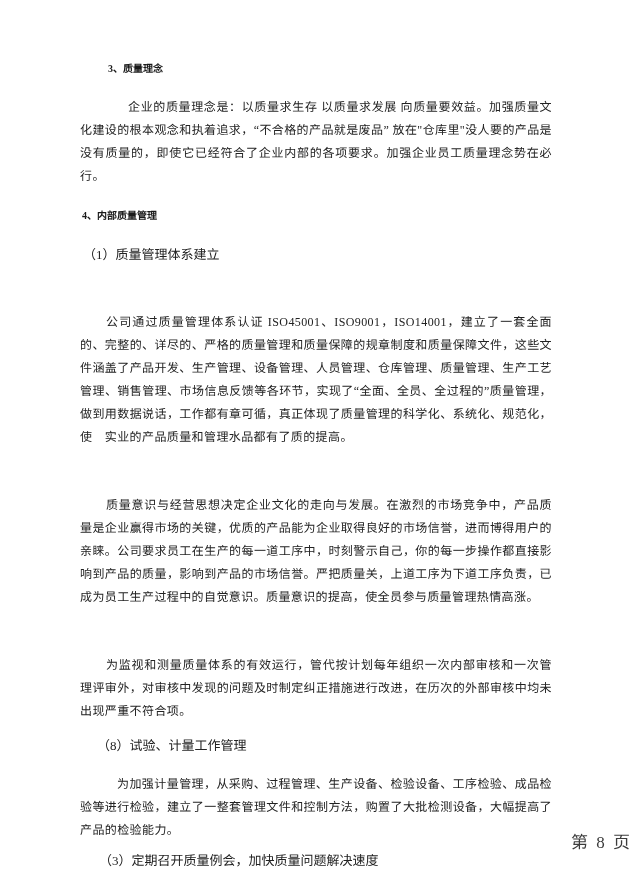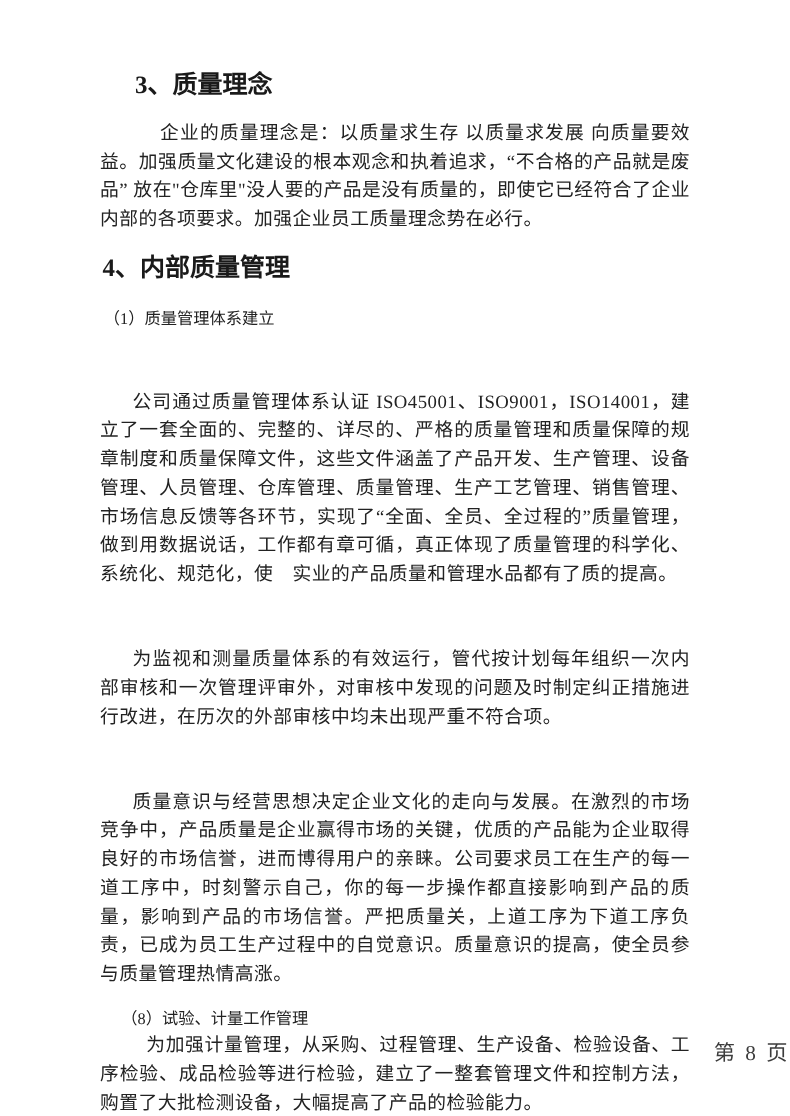--- a/index.html
+++ b/index.html
@@ -22,45 +22,45 @@
     width: 472px;
   }
   .doc-header {
     padding-top: 42px;
     text-align: center;
     font-size: 11px;
     letter-spacing: 1px;
     color: #3c3c3c;
   }
   .h-level1 {
-    font-size: 20px;
+    font-size: 10px;
     font-weight: bold;
     color: #1a1a1a;
     margin: 17px;
     line-height: 21px;
   }
   .h-sec3 {
     margin-top: 58px;
     margin-left: 28px;
   }
   .h-sec4 {
     margin-top: 17px;
     margin-left: 2px;
   }
   .sub-heading {
     font-size: 13px;
     line-height: 23px;
-    margin: 0;
+    margin: 16px;
     color: #222222;
   }
   .sub-1 { margin-top: 5px; margin-left: 3px; }
   .sub-2 { margin-top: 11px; margin-left: 17px; }
   .sub-3 { margin-top: 7px;  margin-left: 19px; }
   .body-para {
-    font-size: 15px;
+    font-size: 12px;
     line-height: 23px;
     letter-spacing: 0.4px;
     text-align: justify;
     margin: 0;
     color: #222222;
   }
   .indent-lg { text-indent: 48px; }   
   .indent-md { text-indent: 37px; }   
   .indent-sm { text-indent: 26px; margin-top: 45px; }   
   .para-gap  { margin-top: 10px; }
@@ -86,23 +86,23 @@
     <h2 class="h-level1 h-sec3">3、质量理念</h2>
 
     <p class="body-para indent-lg para-gap">企业的质量理念是：以质量求生存 以质量求发展 向质量要效益。加强质量文化建设的根本观念和执着追求，“不合格的产品就是废品” 放在"仓库里"没人要的产品是没有质量的，即使它已经符合了企业内部的各项要求。加强企业员工质量理念势在必行。</p>
 
     <h2 class="h-level1 h-sec4">4、内部质量管理</h2>
 
     <p class="sub-heading sub-1">（1）质量管理体系建立</p>
 
     <p class="body-para indent-sm">公司通过质量管理体系认证 ISO45001、ISO9001，ISO14001，建立了一套全面的、完整的、详尽的、严格的质量管理和质量保障的规章制度和质量保障文件，这些文件涵盖了产品开发、生产管理、设备管理、人员管理、仓库管理、质量管理、生产工艺管理、销售管理、市场信息反馈等各环节，实现了“全面、全员、全过程的”质量管理，做到用数据说话，工作都有章可循，真正体现了质量管理的科学化、系统化、规范化，使　实业的产品质量和管理水品都有了质的提高。</p>
 
+    <p class="body-para indent-sm">质量意识与经营思想决定企业文化的走向与发展。在激烈的市场竞争中，产品质量是企业赢得市场的关键，优质的产品能为企业取得良好的市场信誉，进而博得用户的亲睐。公司要求员工在生产的每一道工序中，时刻警示自己，你的每一步操作都直接影响到产品的质量，影响到产品的市场信誉。严把质量关，上道工序为下道工序负责，已成为员工生产过程中的自觉意识。质量意识的提高，使全员参与质量管理热情高涨。</p>
+
     <p class="body-para indent-sm">为监视和测量质量体系的有效运行，管代按计划每年组织一次内部审核和一次管理评审外，对审核中发现的问题及时制定纠正措施进行改进，在历次的外部审核中均未出现严重不符合项。</p>
-
-    <p class="body-para indent-sm">质量意识与经营思想决定企业文化的走向与发展。在激烈的市场竞争中，产品质量是企业赢得市场的关键，优质的产品能为企业取得良好的市场信誉，进而博得用户的亲睐。公司要求员工在生产的每一道工序中，时刻警示自己，你的每一步操作都直接影响到产品的质量，影响到产品的市场信誉。严把质量关，上道工序为下道工序负责，已成为员工生产过程中的自觉意识。质量意识的提高，使全员参与质量管理热情高涨。</p>
 
     <p class="sub-heading sub-2">（8）试验、计量工作管理</p>
 
     <p class="body-para indent-md">为加强计量管理，从采购、过程管理、生产设备、检验设备、工序检验、成品检验等进行检验，建立了一整套管理文件和控制方法，购置了大批检测设备，大幅提高了产品的检验能力。</p>
 
     <p class="sub-heading sub-3">（3）定期召开质量例会，加快质量问题解决速度</p>
 
   </div>
 
   <div class="doc-footer">第 8 页</div>

